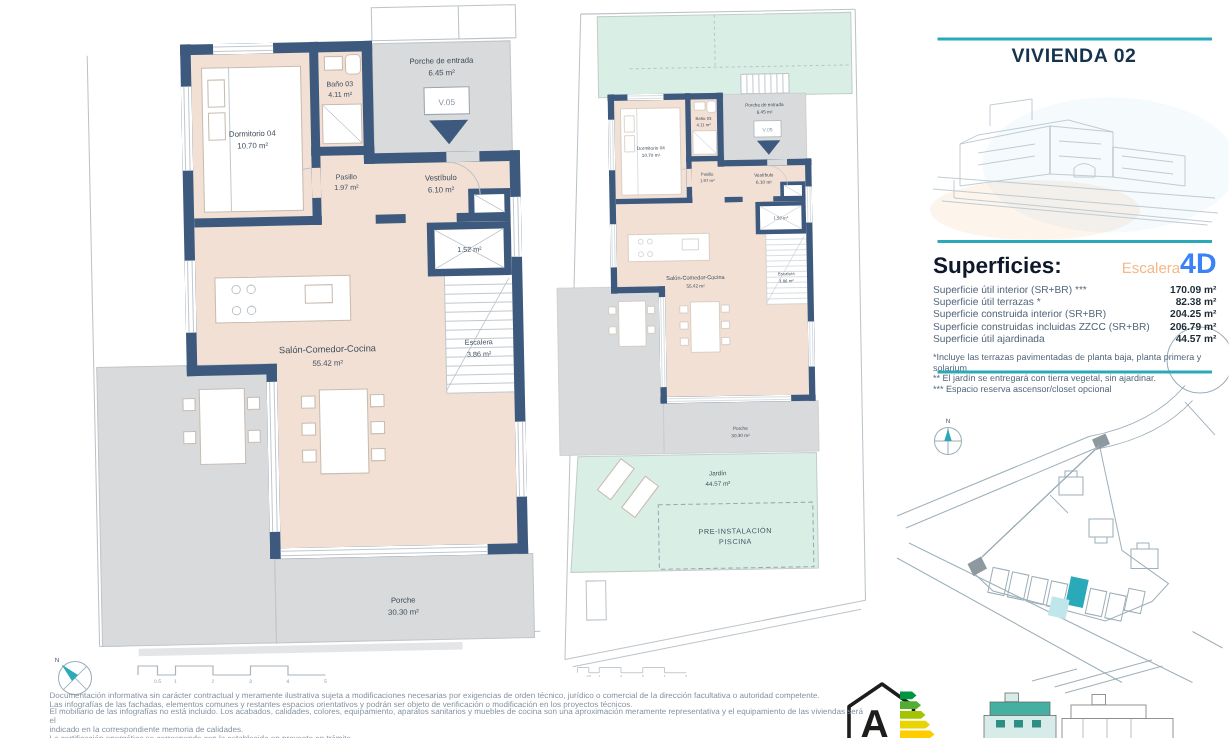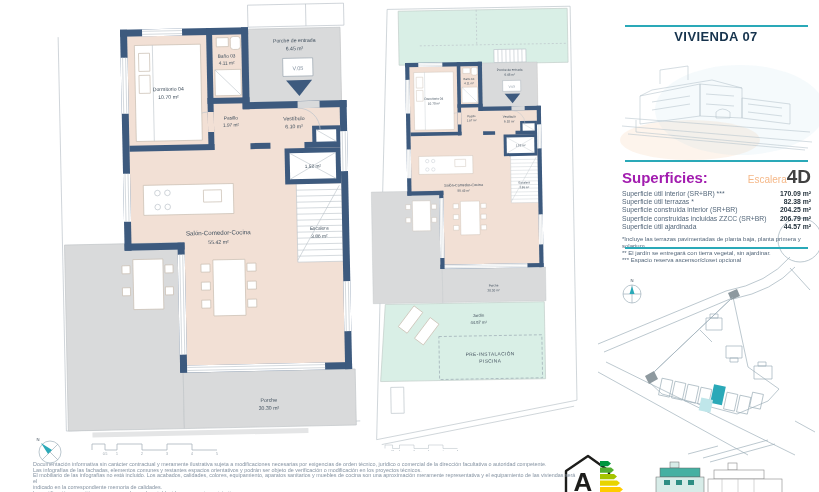--- a/index.html
+++ b/index.html
@@ -18,23 +18,23 @@
   .furn{fill:#fff;stroke:#c8bcb0;stroke-width:.7}
   .tread{stroke:#b9c2c8;stroke-width:.6}
   .site{fill:none;stroke:#9fb0ba;stroke-width:.7}
   .sk{fill:none;stroke:#b9c6cf;stroke-width:.6}
   .sb{font-size:3.4px;fill:#98a3ad;text-anchor:middle}
   .rule{position:absolute;height:2px;background:#2aa9b8}
   .title{position:absolute;left:622px;top:29px;width:188px;text-align:center;
          font-size:13px;font-weight:bold;color:#16334d;letter-spacing:.4px}
   .sup{position:absolute;left:622px;top:166px;width:189px}
   .sup-head{display:flex;justify-content:space-between;align-items:baseline}
-  .sup-title{font-size:15px;font-weight:800;color:#a21caf}
+  .sup-title{font-size:15px;font-weight:800;color:#0f172a}
   .viv{font-size:10px;color:#f5b888}
-  .viv b{font-size:19px;color:#404040;font-weight:800}
+  .viv b{font-size:19px;color:#3b82f6;font-weight:800}
   .srows{margin-top:2px}
   .srow{display:flex;justify-content:space-between;font-size:6.8px;color:#54677a;line-height:8.2px}
   .srow b{color:#1c2b36;font-weight:700}
   .fnotes{margin-top:5px;font-size:6px;color:#54677a;line-height:7px}
   .disc{position:absolute;left:33px;top:462px;width:545px;font-size:5.4px;line-height:5.7px;color:#8593a2}
 </style>
 </head>
 <body>
 
 <div class="sheet">
@@ -359,21 +359,21 @@
       <rect x="6" y="6" width="50" height="9" fill="#fff" stroke="#888" stroke-width="0.6"></rect>
       <rect x="0" y="15" width="74" height="14" fill="#fff" stroke="#888" stroke-width="0.6"></rect>
       <line x1="14" y1="15" x2="14" y2="29" stroke="#aaa" stroke-width="0.5"></line>
       <line x1="30" y1="15" x2="30" y2="29" stroke="#aaa" stroke-width="0.5"></line>
       <line x1="46" y1="15" x2="46" y2="29" stroke="#aaa" stroke-width="0.5"></line>
     </g>
   </g>
 </svg>
 
 <div class="rule" style="left:625px;top:25px;width:183px"></div>
-<div class="title">VIVIENDA 07</div>
+<div class="title">VIVIENDA 02</div>
 <div class="rule" style="left:625px;top:160px;width:183px"></div>
 
 <div class="sup">
   <div class="sup-head">
     <span class="sup-title">Superficies:</span>
     <span class="viv"><span>Escalera</span><b>4D</b></span>
   </div>
   <div class="srows">
     <div class="srow">
           <span>Superficie útil interior (SR+BR) ***</span>

